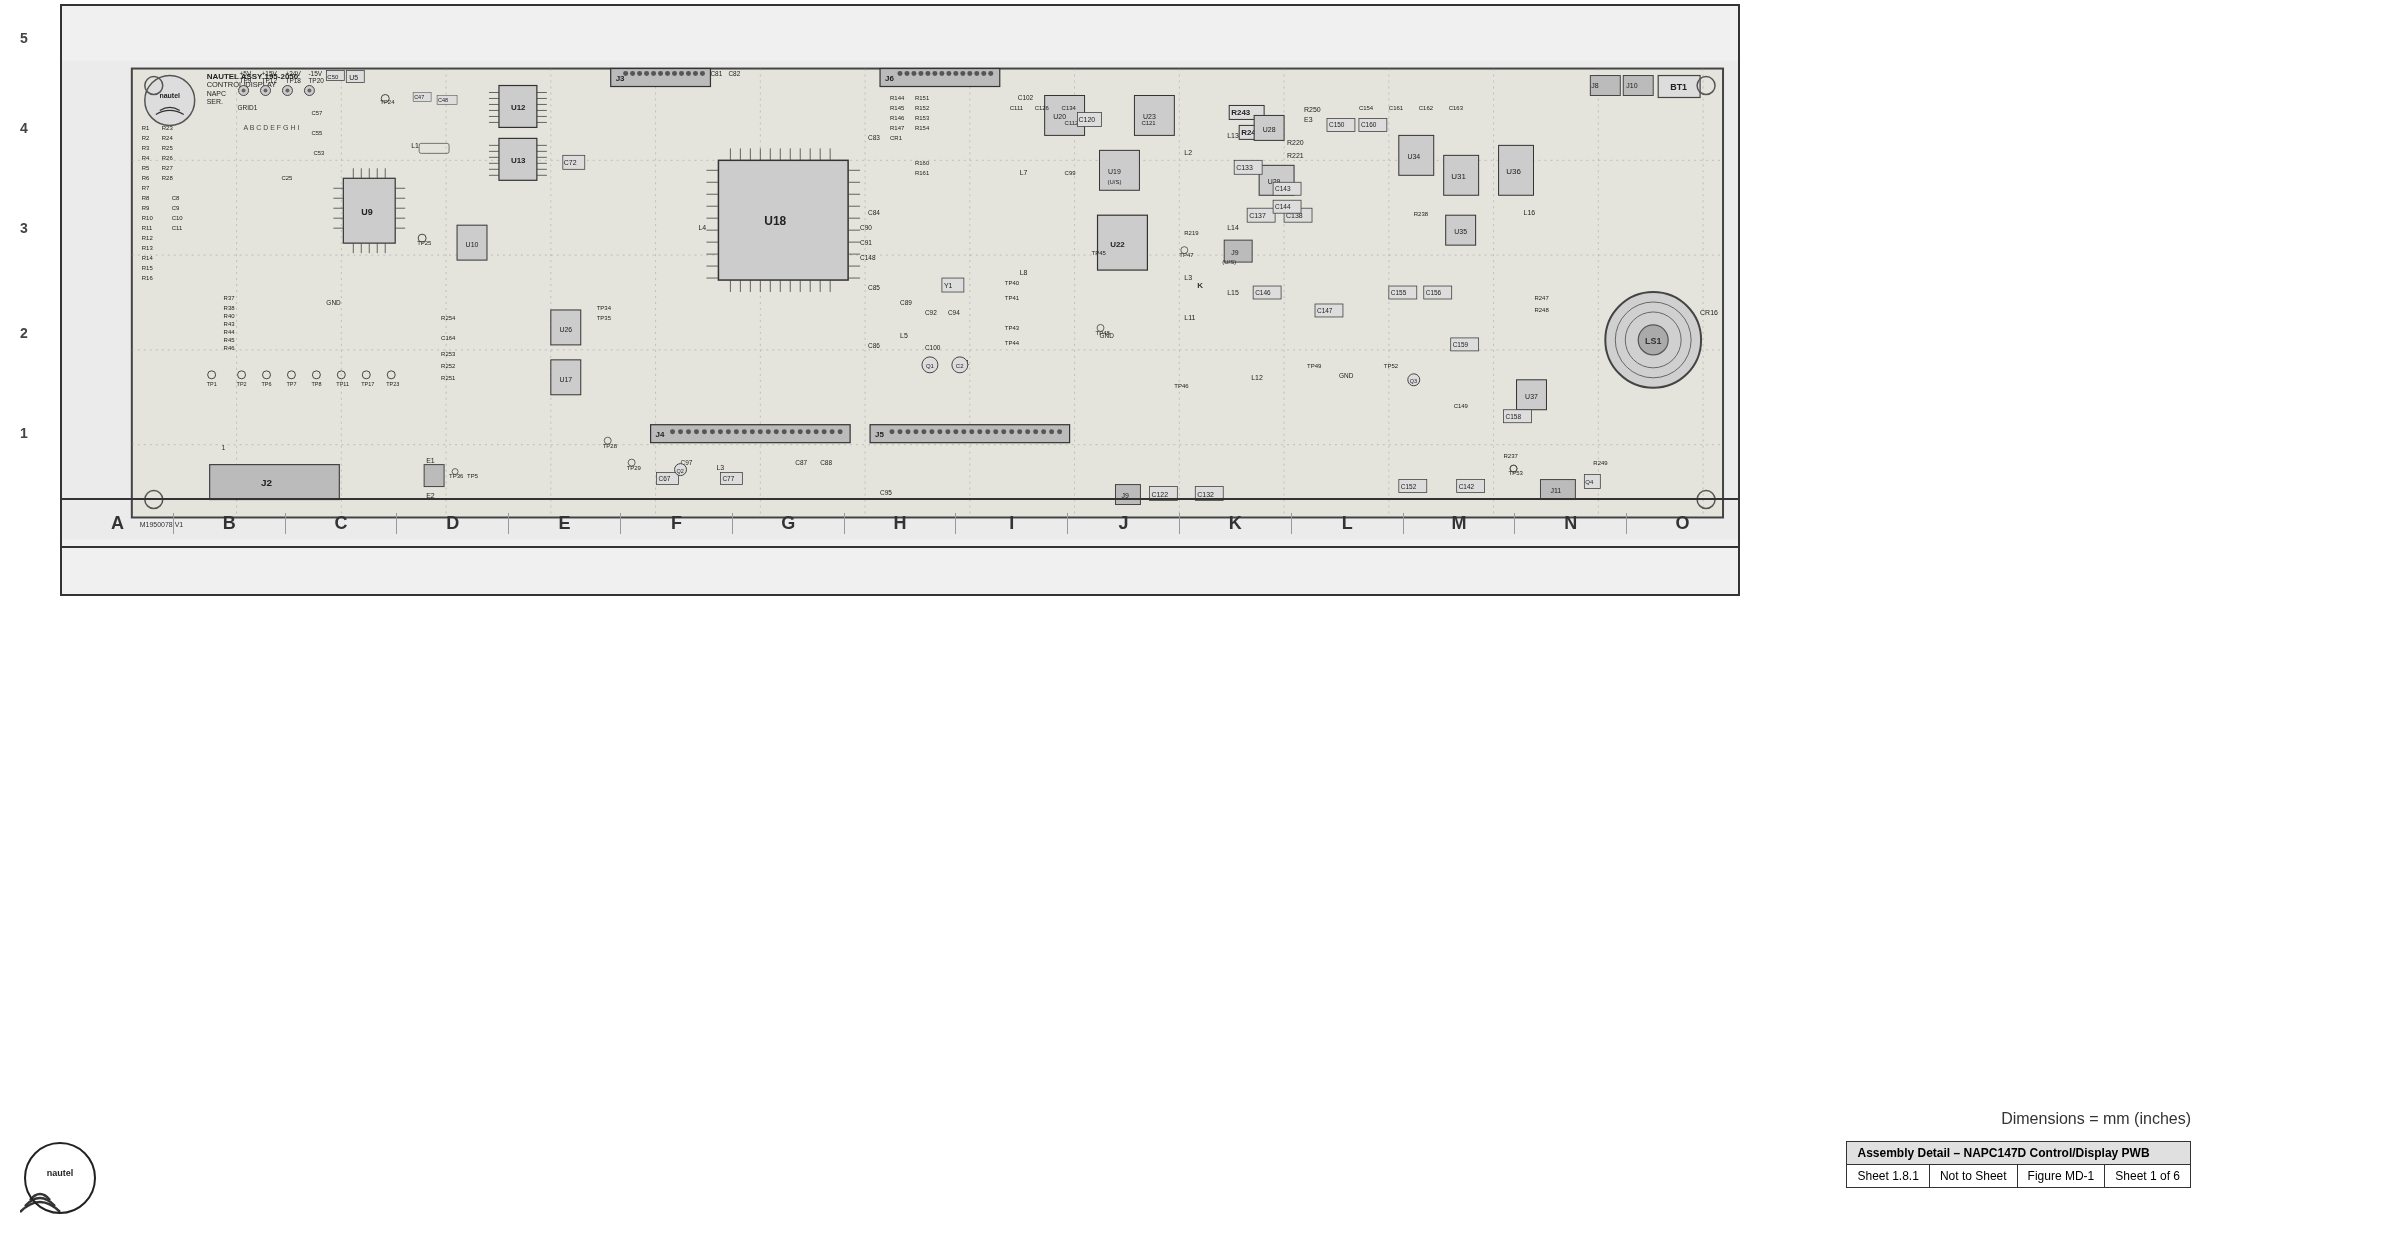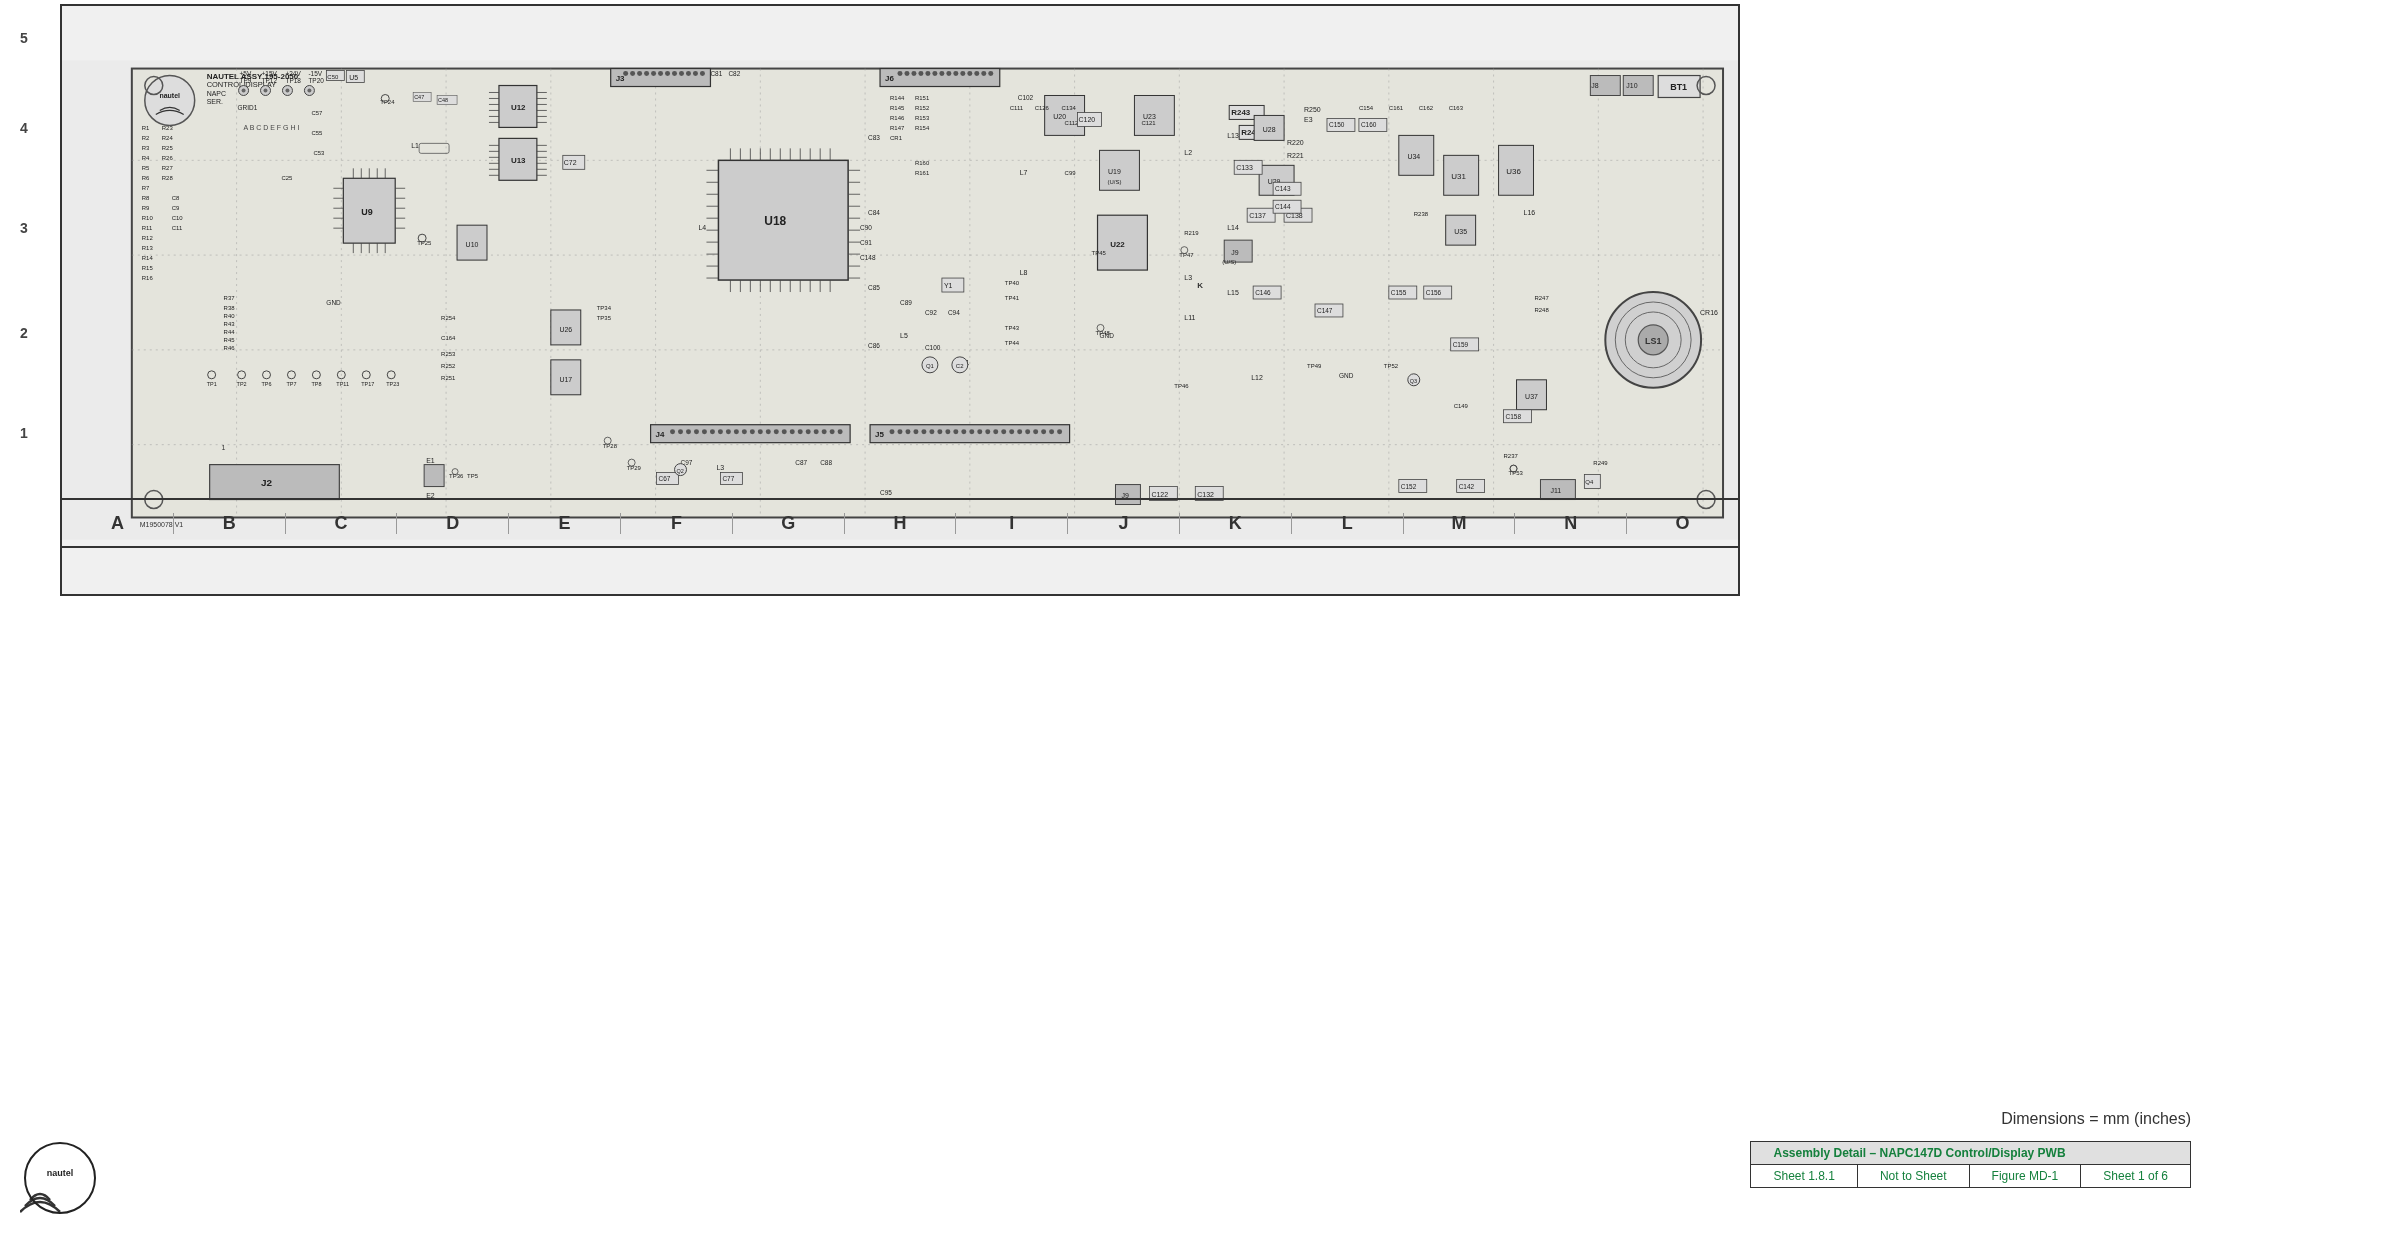--- a/index.html
+++ b/index.html
@@ -50,23 +50,23 @@
     
     .bottom-table {
       position: absolute;
       bottom: 50px;
       right: 200px;
       border-collapse: collapse;
     }
 
     .bottom-table td, .bottom-table th {
       border: 1px solid #333;
-      padding: 4px 22px;
+      padding: 4px 10px;
       font-size: 12px;
-      color: #15803d;
+      color: #000000;
     }
 
     .bottom-table .header-row {
       background: #e0e0e0;
       font-weight: bold;
       font-size: 13px;
     }
 
     
     .dimensions-text {

